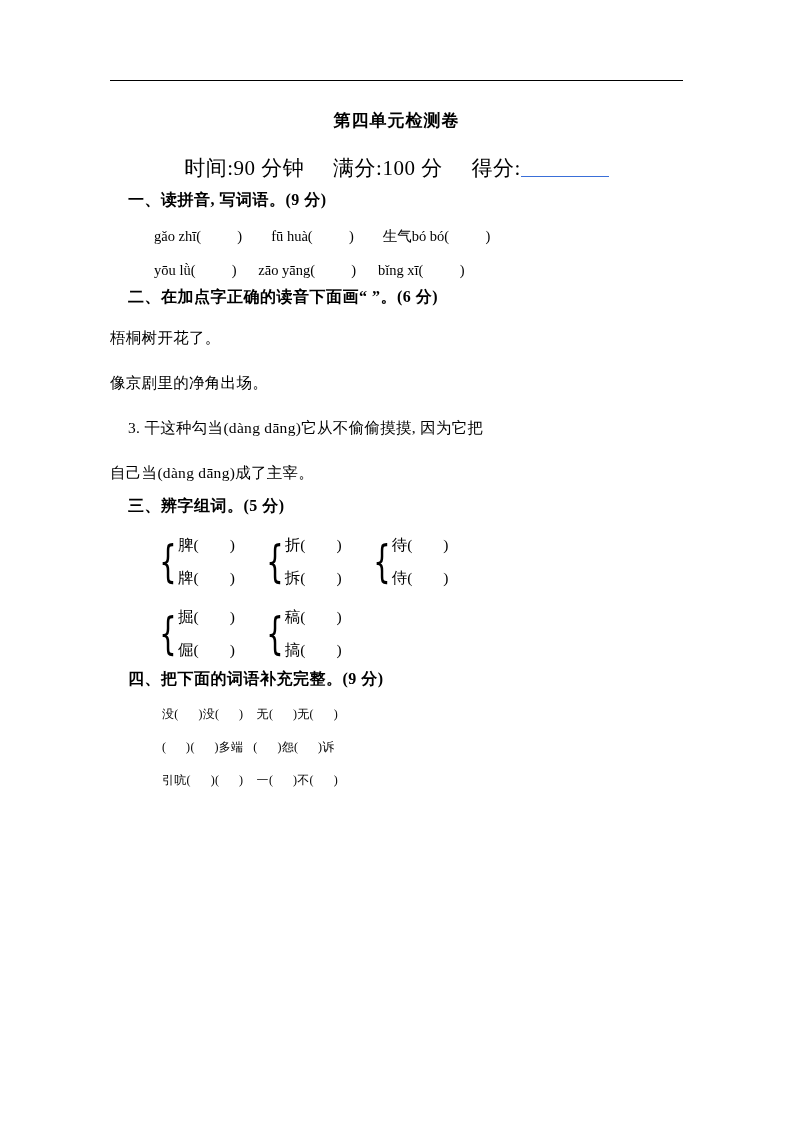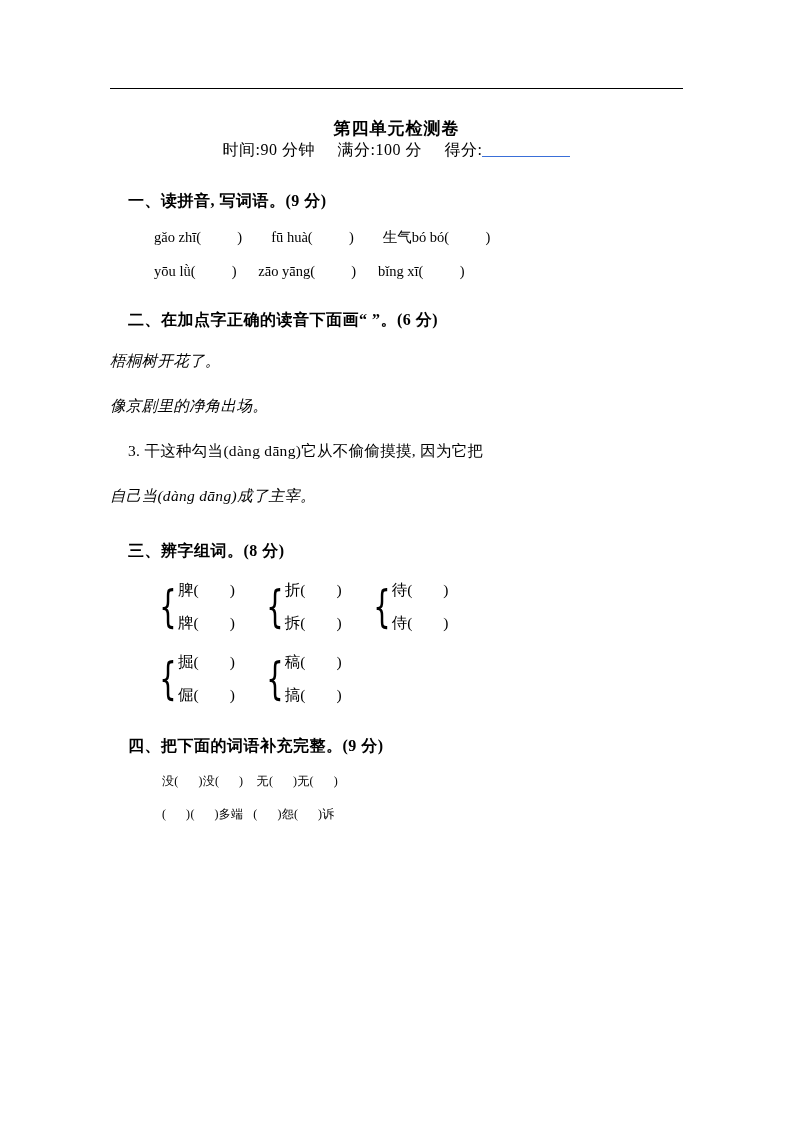--- a/index.html
+++ b/index.html
@@ -8,67 +8,68 @@
     background:#ffffff;
     font-family:"Liberation Serif", serif;
     color:#000;
     position:relative;
   }
   .page{
     position:absolute;
     left:0;top:0;
     width:793px;height:1122px;
     box-sizing:border-box;
-    padding:16px 110px;
+    padding:8px 110px;
   }
   .top-rule{
     margin-top:72px;
     border-top:1px solid #000;
     height:0;
   }
   .doc-title{
     text-align:center;
     font-size:17px;
     font-weight:bold;
     margin-top:28px;
     letter-spacing:1px;
   }
   .meta-line{
     text-align:center;
-    font-size:16px;
+    font-size:21px;
+    margin-top:22px;
     letter-spacing:0.5px;
   }
   .meta-line .blank{
     display:inline-block;
     width:88px;
     border-bottom:1px solid #3a6fd8;
     vertical-align:-2px;
   }
   .sec-head{
     font-size:16px;
     font-weight:bold;
-    margin-top:30px;
+    margin-top:8px;
     text-indent:18px;
     letter-spacing:0.5px;
   }
   .py-row{
     font-size:14.5px;
     margin-top:16px;
     font-family:Liberation Serif, serif;
     white-space:pre;
     padding-left:44px;
   }
   .q-row{
     font-size:15.5px;
     margin-top:15px;
     line-height:30px;
     text-indent:18px;
     letter-spacing:0.3px;
   }
-  .q-row.cont{text-indent:0;font-style:italic;}
+  .q-row.cont{text-indent:0;}
 
   
   .brace-block{
     margin-top:18px;
     padding-left:44px;
     display:flex;
     gap:26px;
   }
   .brace-group{
     display:flex;
@@ -116,21 +117,21 @@
   <div class="sec-head">一、读拼音, 写词语。(9 分)</div>
   <div class="py-row">gǎo zhī(          )        fū huà(          )        生气bó bó(          )</div>
   <div class="py-row">yōu lǜ(          )      zāo yāng(          )      bǐng xī(          )</div>
 
   <div class="sec-head">二、在加点字正确的读音下面画“ ”。(6 分)</div>
   <div class="q-row cont">梧桐树开花了。</div>
   <div class="q-row cont">像京剧里的净角出场。</div>
   <div class="q-row">3. 干这种勾当(dàng   dāng)它从不偷偷摸摸, 因为它把</div>
   <div class="q-row cont">自己当(dàng   dāng)成了主宰。</div>
 
-  <div class="sec-head">三、辨字组词。(8 分)</div>
+  <div class="sec-head">三、辨字组词。(5 分)</div>
 
   <div class="brace-block">
     <div class="brace-group">
       <span class="brace">{</span>
       <div class="brace-items">
         <div>脾(        )</div>
         <div>牌(        )</div>
       </div>
     </div>
     <div class="brace-group">
@@ -162,14 +163,15 @@
       <div class="brace-items">
         <div>稿(        )</div>
         <div>搞(        )</div>
       </div>
     </div>
   </div>
 
   <div class="sec-head">四、把下面的词语补充完整。(9 分)</div>
   <div class="fill-row">没(      )没(      )    无(      )无(      )</div>
   <div class="fill-row">(      )(      )多端   (      )怨(      )诉</div>
+  <div class="fill-row">引吭(      )(      )    一(      )不(      )</div>
 
 </div>
 
 </body></html>

